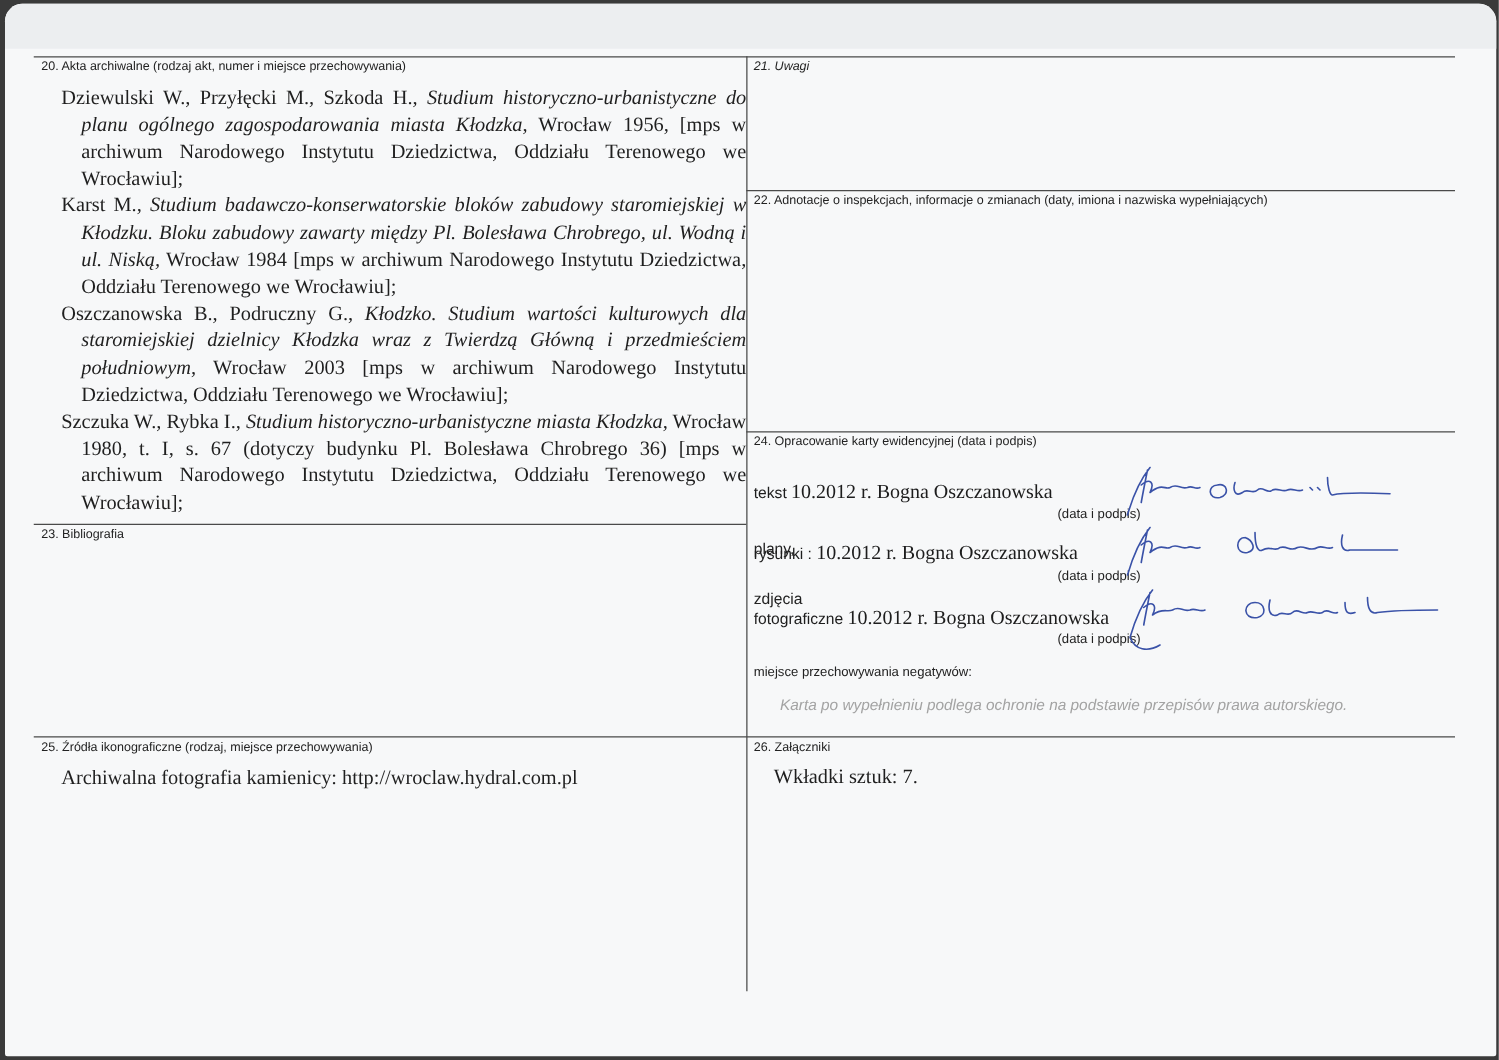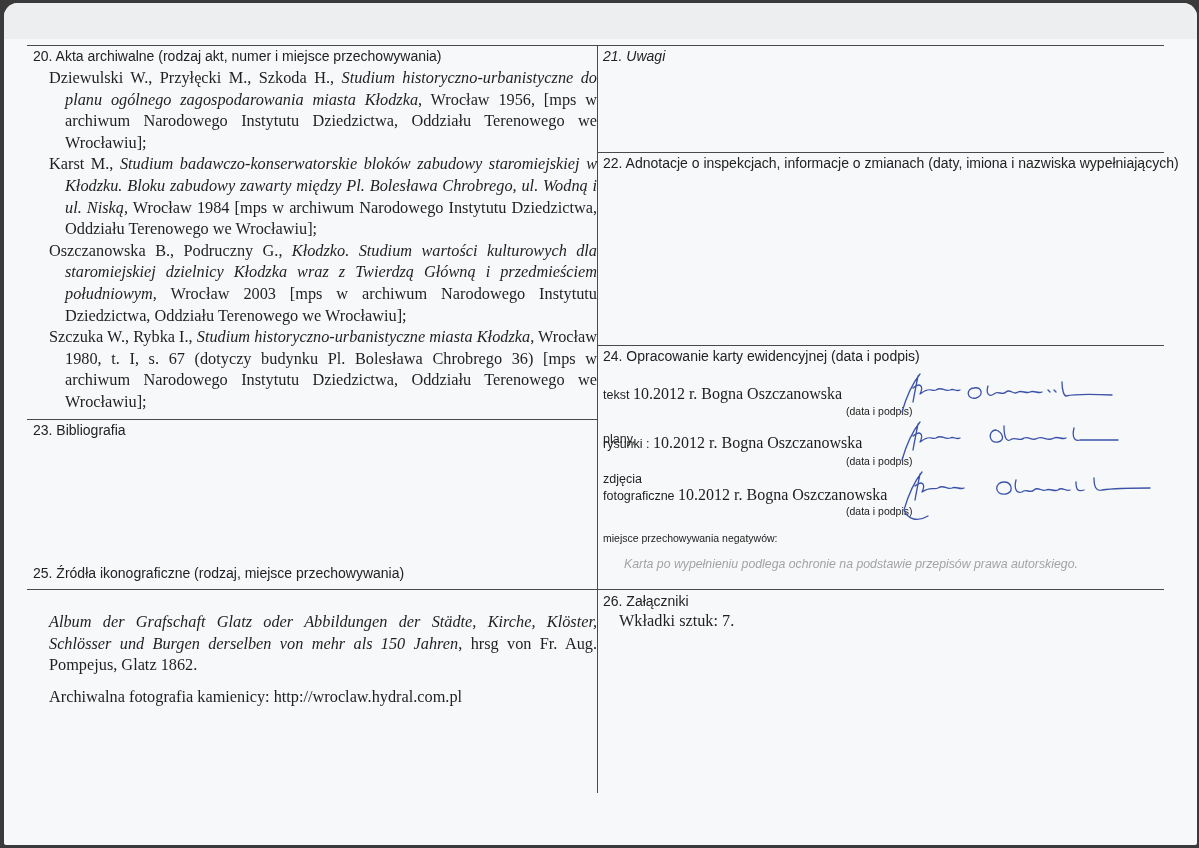--- a/index.html
+++ b/index.html
@@ -16,21 +16,21 @@
     }
     .topband {
       position: absolute; left: 4px; top: 3px; width: 1193px; height: 36px;
       background: #eceef0; border-radius: 14px 14px 0 0;
     }
     .hline { position: absolute; height: 1px; background: #4a4a4a; }
     .vline { position: absolute; width: 1px; background: #4a4a4a; }
     .label {
       position: absolute;
       font-family: "Liberation Sans", sans-serif;
-      font-size: 14px; color: #222;
+      font-size: 10px; color: #222;
       white-space: nowrap;
     }
     .body-text {
       position: absolute;
       font-size: 16.3px; line-height: 21.6px; color: #1f1f1f;
       text-align: justify;
       margin-left: 16px;
     }
     .entry { padding-left: 16px; text-indent: -16px; margin: 0 0 0 0; }
     .entry i { font-style: italic; }
@@ -100,20 +100,19 @@
 <svg class="signature" width="240" height="50" style="left:898px; top:368px;">
   <path d="M22 6 C14 16 8 30 4 44 M20 8 C18 18 16 28 15 34 M15 20 C22 14 26 18 22 26 C32 18 34 24 38 22 C44 18 46 24 52 22 C56 20 58 24 62 22 M76 20 C68 20 68 32 78 30 C86 28 84 18 76 20 M90 18 C88 24 90 30 96 26 C100 22 104 28 108 24 C112 20 116 28 120 24 C124 22 128 26 132 24 C136 22 140 26 144 24 M150 22 L152 24 M156 22 L158 24 M164 14 C164 22 166 28 168 28 C176 26 190 26 214 27"></path>
 </svg>
 <svg class="signature" width="240" height="50" style="left:898px; top:418px;">
   <path d="M22 4 C14 14 8 28 4 42 M20 6 C18 16 16 26 15 32 M15 18 C22 12 26 16 22 24 C32 16 34 22 38 20 C44 16 46 22 52 20 C56 18 58 22 62 20 M98 12 C90 12 90 26 100 24 C108 22 104 14 98 12 M106 8 C106 18 108 24 112 22 C118 18 122 24 126 20 C132 18 134 24 140 20 C146 18 150 24 156 20 C160 18 164 22 168 20 M176 10 C174 18 176 24 182 22 C196 22 210 22 220 22"></path>
 </svg>
 <svg class="signature" width="260" height="60" style="left:898px; top:468px;">
   <path d="M24 4 C16 14 10 28 6 42 C10 52 20 54 30 48 M22 6 C20 16 18 26 17 32 M17 18 C24 12 28 16 24 24 C32 18 36 22 40 20 C46 16 48 22 54 20 C58 18 62 22 66 20 M106 14 C96 14 96 28 108 26 C116 24 114 14 106 14 M118 12 C116 20 118 26 124 24 C128 20 132 26 136 22 C140 18 144 24 148 22 C152 20 156 24 160 22 C164 18 168 24 172 22 M178 14 C178 22 180 24 186 22 M196 10 C196 18 198 24 204 22 C218 20 236 20 252 20"></path>
 </svg>
 
-<div class="label" style="left:33px; top:565px;text-align:right;">25. Źródła ikonograficzne (rodzaj, miejsce przechowywania)</div>
+<div class="label" style="left:33px; top:593px;text-align:right;">25. Źródła ikonograficzne (rodzaj, miejsce przechowywania)</div>
 <div class="body-text" style="left:33px; top:611px; width:548px;">
-  <p style="margin:0 0 10px 0;"><i>Album der Grafschaft Glatz oder Abbildungen der Städte, Kirche, Klöster, Schlösser und Burgen derselben von mehr als 150 Jahren</i><span>, hrsg von Fr. Aug. Pompejus, Glatz 1862.</span></p>
   <p style="margin:0; text-align:left;"><span>Archiwalna fotografia kamienicy: http://wroclaw.hydral.com.pl</span></p>
 </div>
 
 <div class="label" style="left:603px; top:593px;">26. Załączniki</div>
 <div class="body-text" style="left:603px; top:610px; white-space:nowrap;">Wkładki sztuk: 7.</div>
 
 </body></html>

